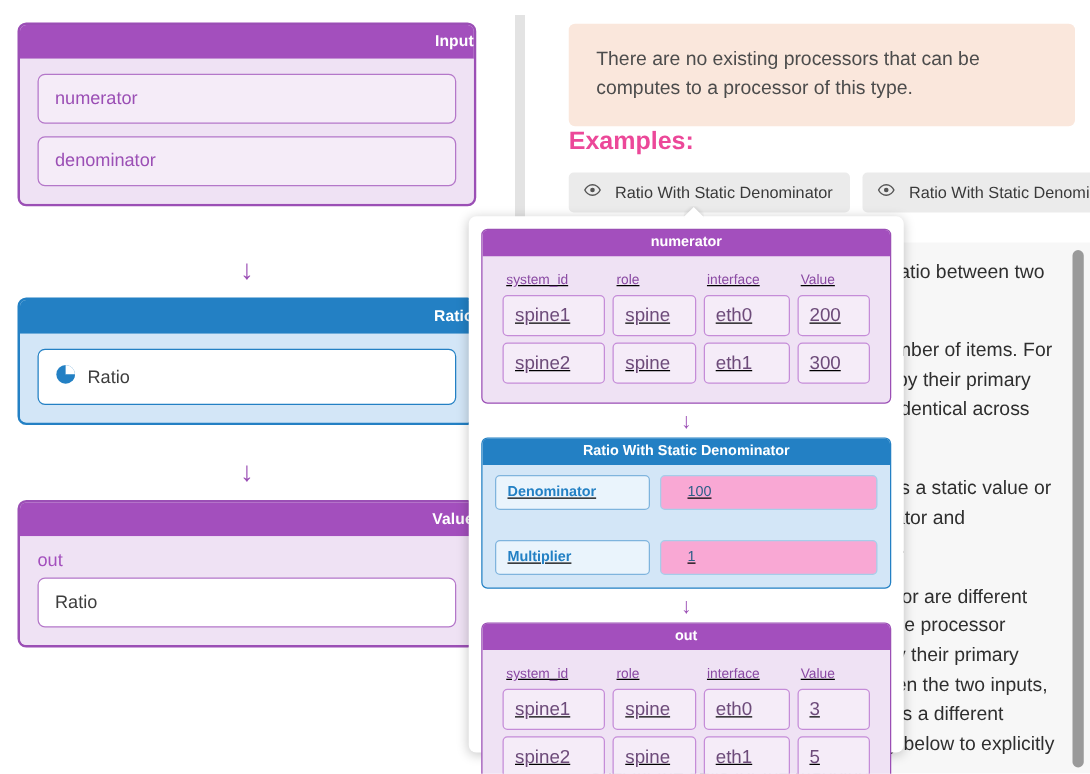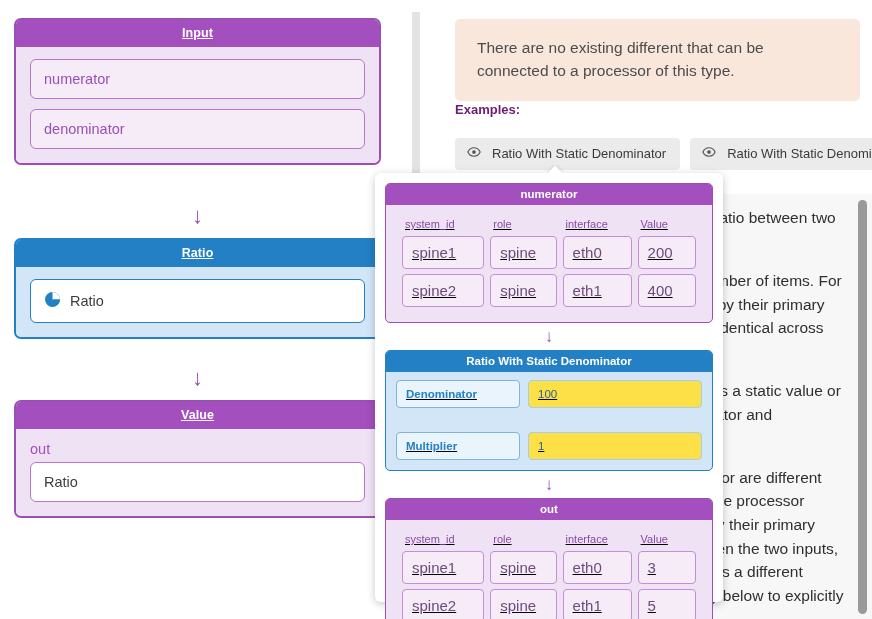--- a/index.html
+++ b/index.html
@@ -27,26 +27,25 @@
   .node {
     position: absolute;
     left: 14px;
     width: 367px;
     border-radius: 7px;
     box-sizing: border-box;
   }
   .node-header {
     font-size: 12.5px;
     font-weight: bold;
-    text-align: center;
+    text-align: right;
     color: #ffffff;
     padding: 6px 0 7px 0;
     border-radius: 5px 5px 0 0;
     letter-spacing: .1px;
-    text-decoration: underline;
   }
   .node-body {
     padding: 12px 14px 14px 14px;
     border-radius: 0 0 5px 5px;
   }
   .node.purple { border: 2px solid #9b4fb5; background: #efe2f4; }
   .node.purple .node-header { background: #a34fbd; }
   .node.purple .node-body { background: #efe2f4; }
   .node.blue { border: 2px solid #2380c4; background: #d3e6f7; }
   .node.blue .node-header { background: #2380c4; }
@@ -120,23 +119,23 @@
     background: #fae7dc;
     border-radius: 5px;
     padding: 17px 22px 18px 22px;
     color: #4c4c4c;
     font-size: 15.5px;
     line-height: 1.5;
   }
   #examples-label {
     position: absolute;
     left: 15px; top: 102px;
-    font-size: 13px;
+    font-size: 20px;
     font-weight: bold;
-    color: #701a75;
+    color: #ec4899;
   }
   #example-buttons {
     position: absolute;
     left: 15px; top: 138px;
     display: flex;
     gap: 10px;
     white-space: nowrap;
   }
   .example-btn {
     background: #ebebeb;
@@ -257,25 +256,25 @@
     border-radius: 4px;
     font-size: 11.5px;
     font-weight: bold;
     color: #2380c4;
     padding: 7px 9px;
     box-sizing: border-box;
   }
   .pval {
     flex: 1 1 auto;
     border: 1px solid #a6cde9;
-    background: #fde047;
+    background: #f9a8d4;
     border-radius: 4px;
     font-size: 11.5px;
     color: #2d5f88;
-    padding: 7px 9px;
+    padding: 7px 21px;
     box-sizing: border-box;
   }
   .parrow {
     text-align: center;
     color: #9b4fb5;
     font-size: 17px;
     line-height: 1;
     padding: 5px 0 5px 0;
   }
 </style>
@@ -319,21 +318,21 @@
       <div class="field-box field-white-purple">Ratio</div>
     </div>
   </div>
 
 </div>
 
 <div id="left-scrollbar"></div>
 
 <div id="right-panel">
 
-  <div id="alert-banner">There are no existing different that can be connected to a processor of this type.</div>
+  <div id="alert-banner">There are no existing processors that can be computes to a processor of this type.</div>
 
   <div id="examples-label">Examples:</div>
 
   <div id="example-buttons">
     <button class="example-btn">
       <span class="eye-icon">
         <svg width="14" height="14" viewBox="0 0 16 16">
           <path d="M8 3.2C4.6 3.2 1.9 6 1 8c0.9 2 3.6 4.8 7 4.8S14.1 10 15 8C14.1 6 11.4 3.2 8 3.2z" fill="none" stroke="#555" stroke-width="1.3"></path>
           <circle cx="8" cy="8" r="2.1" fill="#555"></circle>
         </svg>
@@ -397,21 +396,21 @@
             <td>
                 <div class="pcell">spine2</div>
               </td>
             <td>
                 <div class="pcell">spine</div>
               </td>
             <td>
                 <div class="pcell">eth1</div>
               </td>
             <td>
-                <div class="pcell">400</div>
+                <div class="pcell">300</div>
               </td>
           </tr>
         </tbody>
       </table>
     </div>
   </div>
 
   <div class="parrow">↓</div>
 
   <div class="pnode blue">

